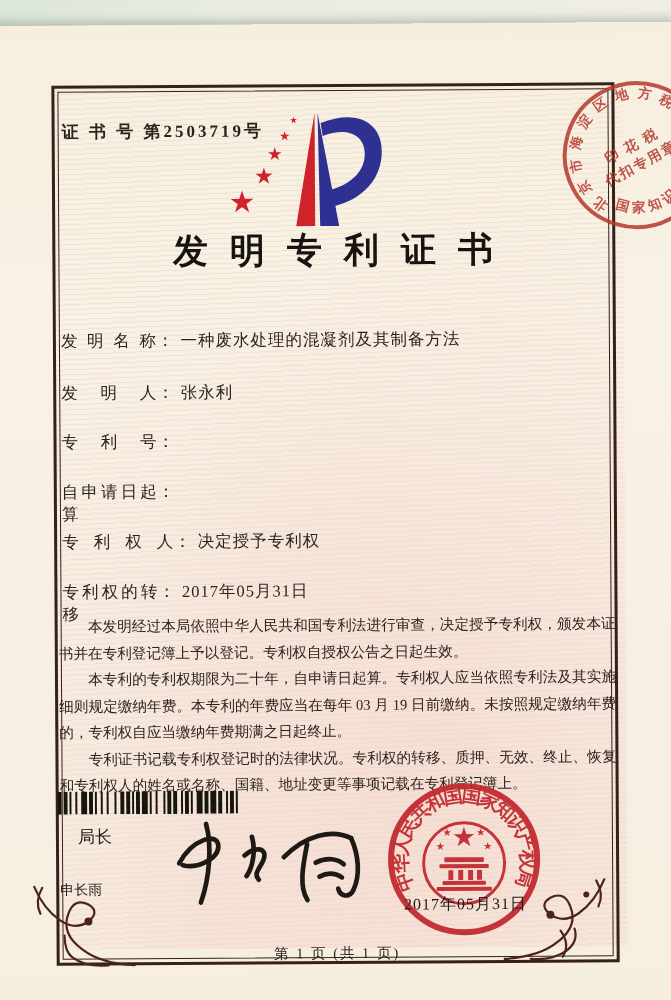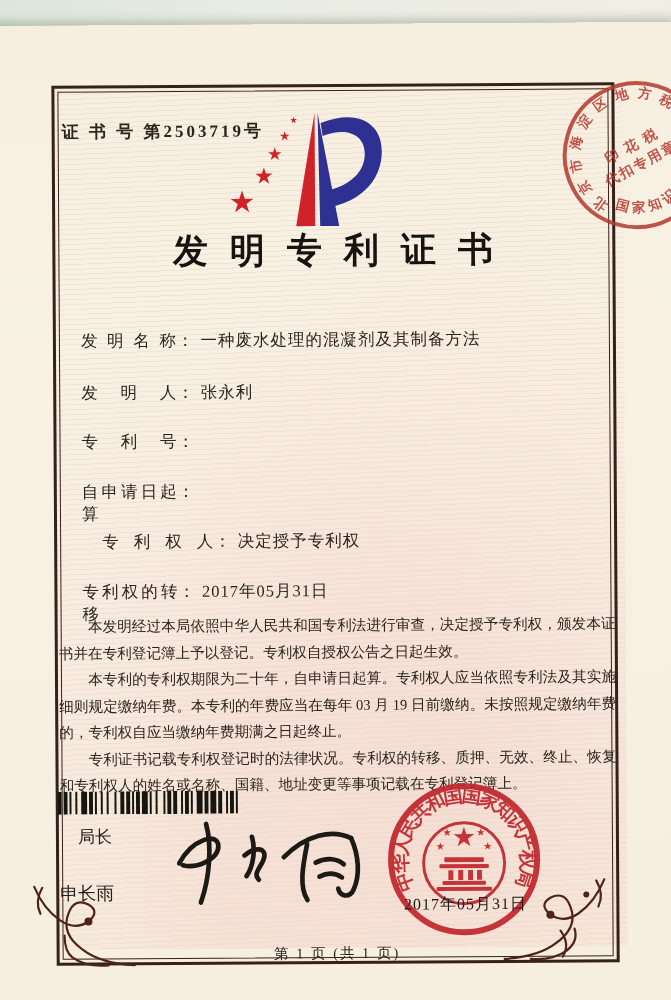--- a/index.html
+++ b/index.html
@@ -38,33 +38,33 @@
   .logo{position:absolute;left:228px;top:84px;}
   .title{
     position:absolute;left:0;right:0;top:203px;margin:0;
     text-align:center;font-size:35px;font-weight:700;color:#171310;
     letter-spacing:22px;text-indent:22px;
   }
   .field{
     position:absolute;left:70px;display:flex;align-items:baseline;
     font-size:16.5px;color:#2b241d;letter-spacing:1px;
   }
-  .field .lbl{display:inline-block;width:96px;text-align:justify;text-align-last:justify;padding-left:20px;}
+  .field .lbl{display:inline-block;width:96px;text-align:justify;text-align-last:justify;}
   .field .colon{margin:0 6px 0 0;}
   .field .val{white-space:nowrap;}
   .f0{top:305px}.f1{top:357px}.f2{top:406px}.f3{top:456px}.f4{top:506px}.f5{top:556px}
-  .f4 .lbl{width:112px;margin-left:20px;}
+  .f4 .lbl{width:112px;}
   .bodytext{
     position:absolute;left:66px;right:62px;top:588px;
     font-size:14.6px;line-height:26.5px;color:#2b241d;text-align:justify;
   }
   .bodytext p{margin:0;text-indent:2em;}
   .barcode{position:absolute;left:64px;top:766px;width:184px;height:23px;fill:#17150f;}
   .signer-title{position:absolute;left:84px;top:800px;font-size:17px;color:#23201a;font-family:"Liberation Sans","DejaVu Sans",sans-serif;}
-  .signer-name{position:absolute;left:66px;top:856px;font-size:18px;color:#23201a;font-family:"Liberation Sans","DejaVu Sans",sans-serif;}
+  .signer-name{position:absolute;left:66px;top:856px;font-size:14px;color:#23201a;font-family:"Liberation Sans","DejaVu Sans",sans-serif;}
   .signature{position:absolute;left:172px;top:792px;}
   .signature path{stroke:#1d1a16;stroke-width:5;fill:none;stroke-linecap:round;stroke-linejoin:round;}
   .seal{position:absolute;left:391px;top:757px;opacity:.93;}
   .seal *{fill:#c1272d;}
   .seal .ring{fill:none;stroke:#c1272d;stroke-width:6;}
   .seal .wreath{fill:none;stroke:#c1272d;stroke-width:3;}
   .seal-text{font-size:19.5px;font-weight:700;letter-spacing:2px;}
   .seal-date{
     position:absolute;left:386px;top:871px;width:170px;text-align:center;
     font-size:16px;color:#1d1a16;letter-spacing:1px;white-space:nowrap;

